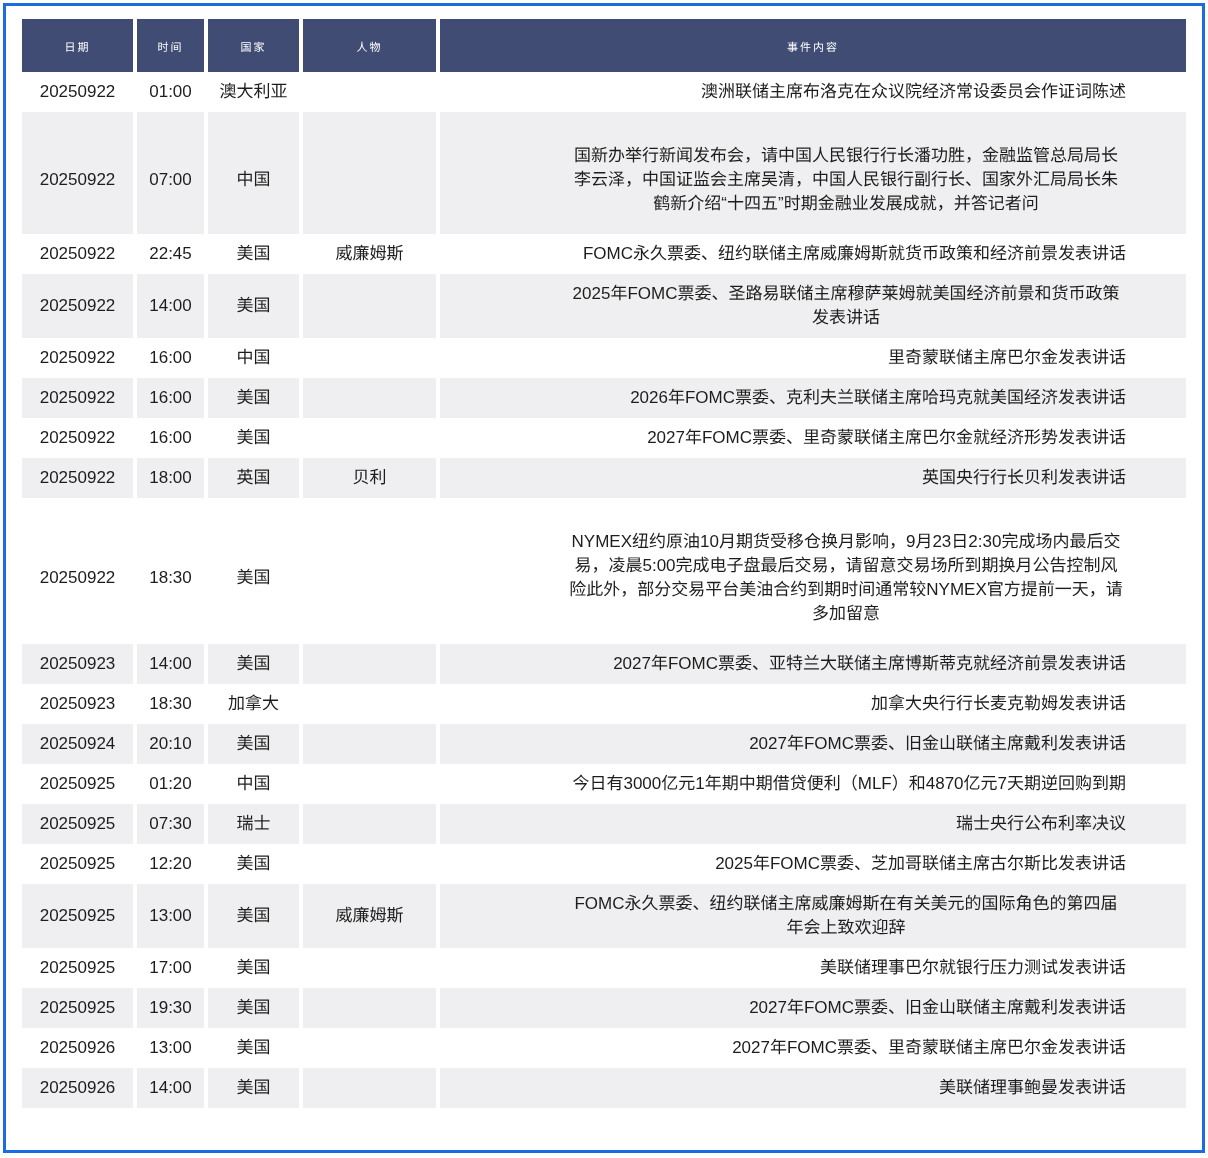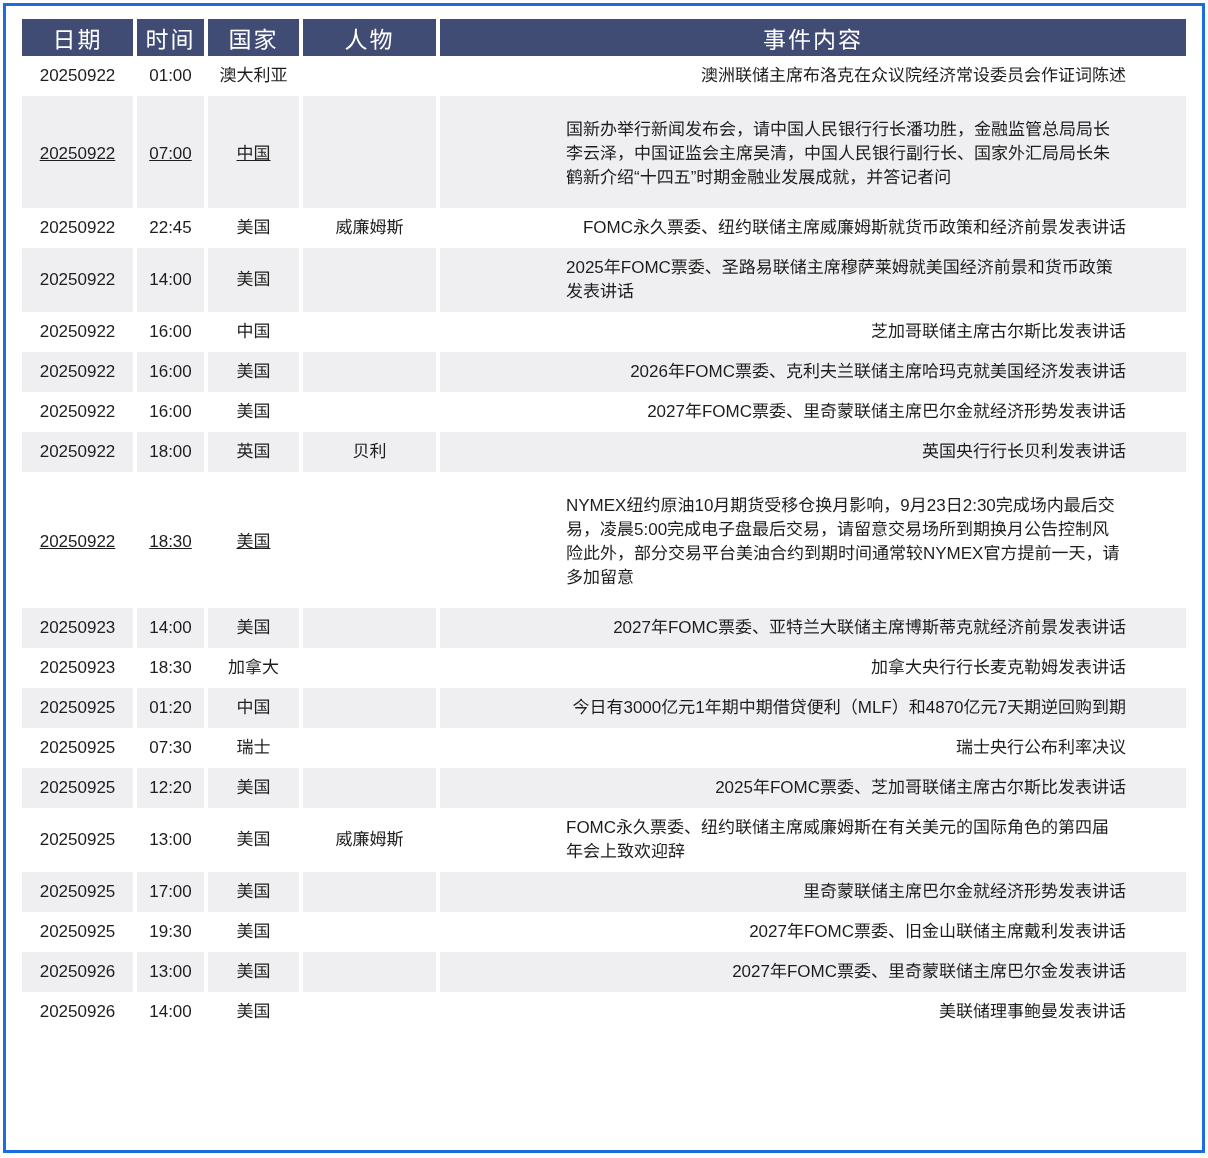--- a/index.html
+++ b/index.html
@@ -29,51 +29,51 @@
     border-collapse:separate;
     border-spacing:4px 0;
   }
   col.w-date{width:111px;}
   col.w-time{width:67px;}
   col.w-country{width:91px;}
   col.w-person{width:133px;}
   thead th{
     background:var(--header-bg);
     color:var(--header-text);
-    font-size:23px;
+    font-size:11px;
     font-weight:normal;
     letter-spacing:2px;
     height:37px;
     text-align:center;
     vertical-align:middle;
-    padding:0;
+    padding:8px;
   }
   tbody td{
     font-size:17px;
     line-height:24px;
     padding:8px 2px;
     text-align:center;
     vertical-align:middle;
     background:var(--row-bg);
     color:var(--body-text);
     word-break:break-all;
   }
   tbody tr:nth-child(even) td{background:var(--row-alt-bg);}
   td.c-event{
     text-align:right;
     padding-right:60px;
     padding-left:8px;
   }
   td.c-event .txt{
     display:inline-block;
     max-width:560px;
-    text-align:left;
+    text-align:center;
   }
   
-  tbody tr:nth-child(2) td, tbody tr:nth-child(9) td{padding-top:22px;padding-bottom:18px;text-decoration:underline;}
+  tbody tr:nth-child(2) td, tbody tr:nth-child(9) td{padding-top:32px;padding-bottom:18px;}
 </style>
 </head>
 <body>
 
 <div class="frame">
   <table class="events">
     <colgroup>
       <col class="w-date">
       <col class="w-time">
       <col class="w-country">
@@ -116,21 +116,21 @@
     <td class="c-time">14:00</td>
     <td class="c-country">美国</td>
     <td class="c-person"></td>
     <td class="c-event"><span class="txt">2025年FOMC票委、圣路易联储主席穆萨莱姆就美国经济前景和货币政策发表讲话</span></td>
   </tr>
         <tr>
     <td class="c-date">20250922</td>
     <td class="c-time">16:00</td>
     <td class="c-country">中国</td>
     <td class="c-person"></td>
-    <td class="c-event"><span class="txt">芝加哥联储主席古尔斯比发表讲话</span></td>
+    <td class="c-event"><span class="txt">里奇蒙联储主席巴尔金发表讲话</span></td>
   </tr>
         <tr>
     <td class="c-date">20250922</td>
     <td class="c-time">16:00</td>
     <td class="c-country">美国</td>
     <td class="c-person"></td>
     <td class="c-event"><span class="txt">2026年FOMC票委、克利夫兰联储主席哈玛克就美国经济发表讲话</span></td>
   </tr>
         <tr>
     <td class="c-date">20250922</td>
@@ -161,20 +161,27 @@
     <td class="c-event"><span class="txt">2027年FOMC票委、亚特兰大联储主席博斯蒂克就经济前景发表讲话</span></td>
   </tr>
         <tr>
     <td class="c-date">20250923</td>
     <td class="c-time">18:30</td>
     <td class="c-country">加拿大</td>
     <td class="c-person"></td>
     <td class="c-event"><span class="txt">加拿大央行行长麦克勒姆发表讲话</span></td>
   </tr>
         <tr>
+    <td class="c-date">20250924</td>
+    <td class="c-time">20:10</td>
+    <td class="c-country">美国</td>
+    <td class="c-person"></td>
+    <td class="c-event"><span class="txt">2027年FOMC票委、旧金山联储主席戴利发表讲话</span></td>
+  </tr>
+        <tr>
     <td class="c-date">20250925</td>
     <td class="c-time">01:20</td>
     <td class="c-country">中国</td>
     <td class="c-person"></td>
     <td class="c-event"><span class="txt">今日有3000亿元1年期中期借贷便利（MLF）和4870亿元7天期逆回购到期</span></td>
   </tr>
         <tr>
     <td class="c-date">20250925</td>
     <td class="c-time">07:30</td>
     <td class="c-country">瑞士</td>
@@ -193,21 +200,21 @@
     <td class="c-time">13:00</td>
     <td class="c-country">美国</td>
     <td class="c-person">威廉姆斯</td>
     <td class="c-event"><span class="txt">FOMC永久票委、纽约联储主席威廉姆斯在有关美元的国际角色的第四届年会上致欢迎辞</span></td>
   </tr>
         <tr>
     <td class="c-date">20250925</td>
     <td class="c-time">17:00</td>
     <td class="c-country">美国</td>
     <td class="c-person"></td>
-    <td class="c-event"><span class="txt">里奇蒙联储主席巴尔金就经济形势发表讲话</span></td>
+    <td class="c-event"><span class="txt">美联储理事巴尔就银行压力测试发表讲话</span></td>
   </tr>
         <tr>
     <td class="c-date">20250925</td>
     <td class="c-time">19:30</td>
     <td class="c-country">美国</td>
     <td class="c-person"></td>
     <td class="c-event"><span class="txt">2027年FOMC票委、旧金山联储主席戴利发表讲话</span></td>
   </tr>
         <tr>
     <td class="c-date">20250926</td>

